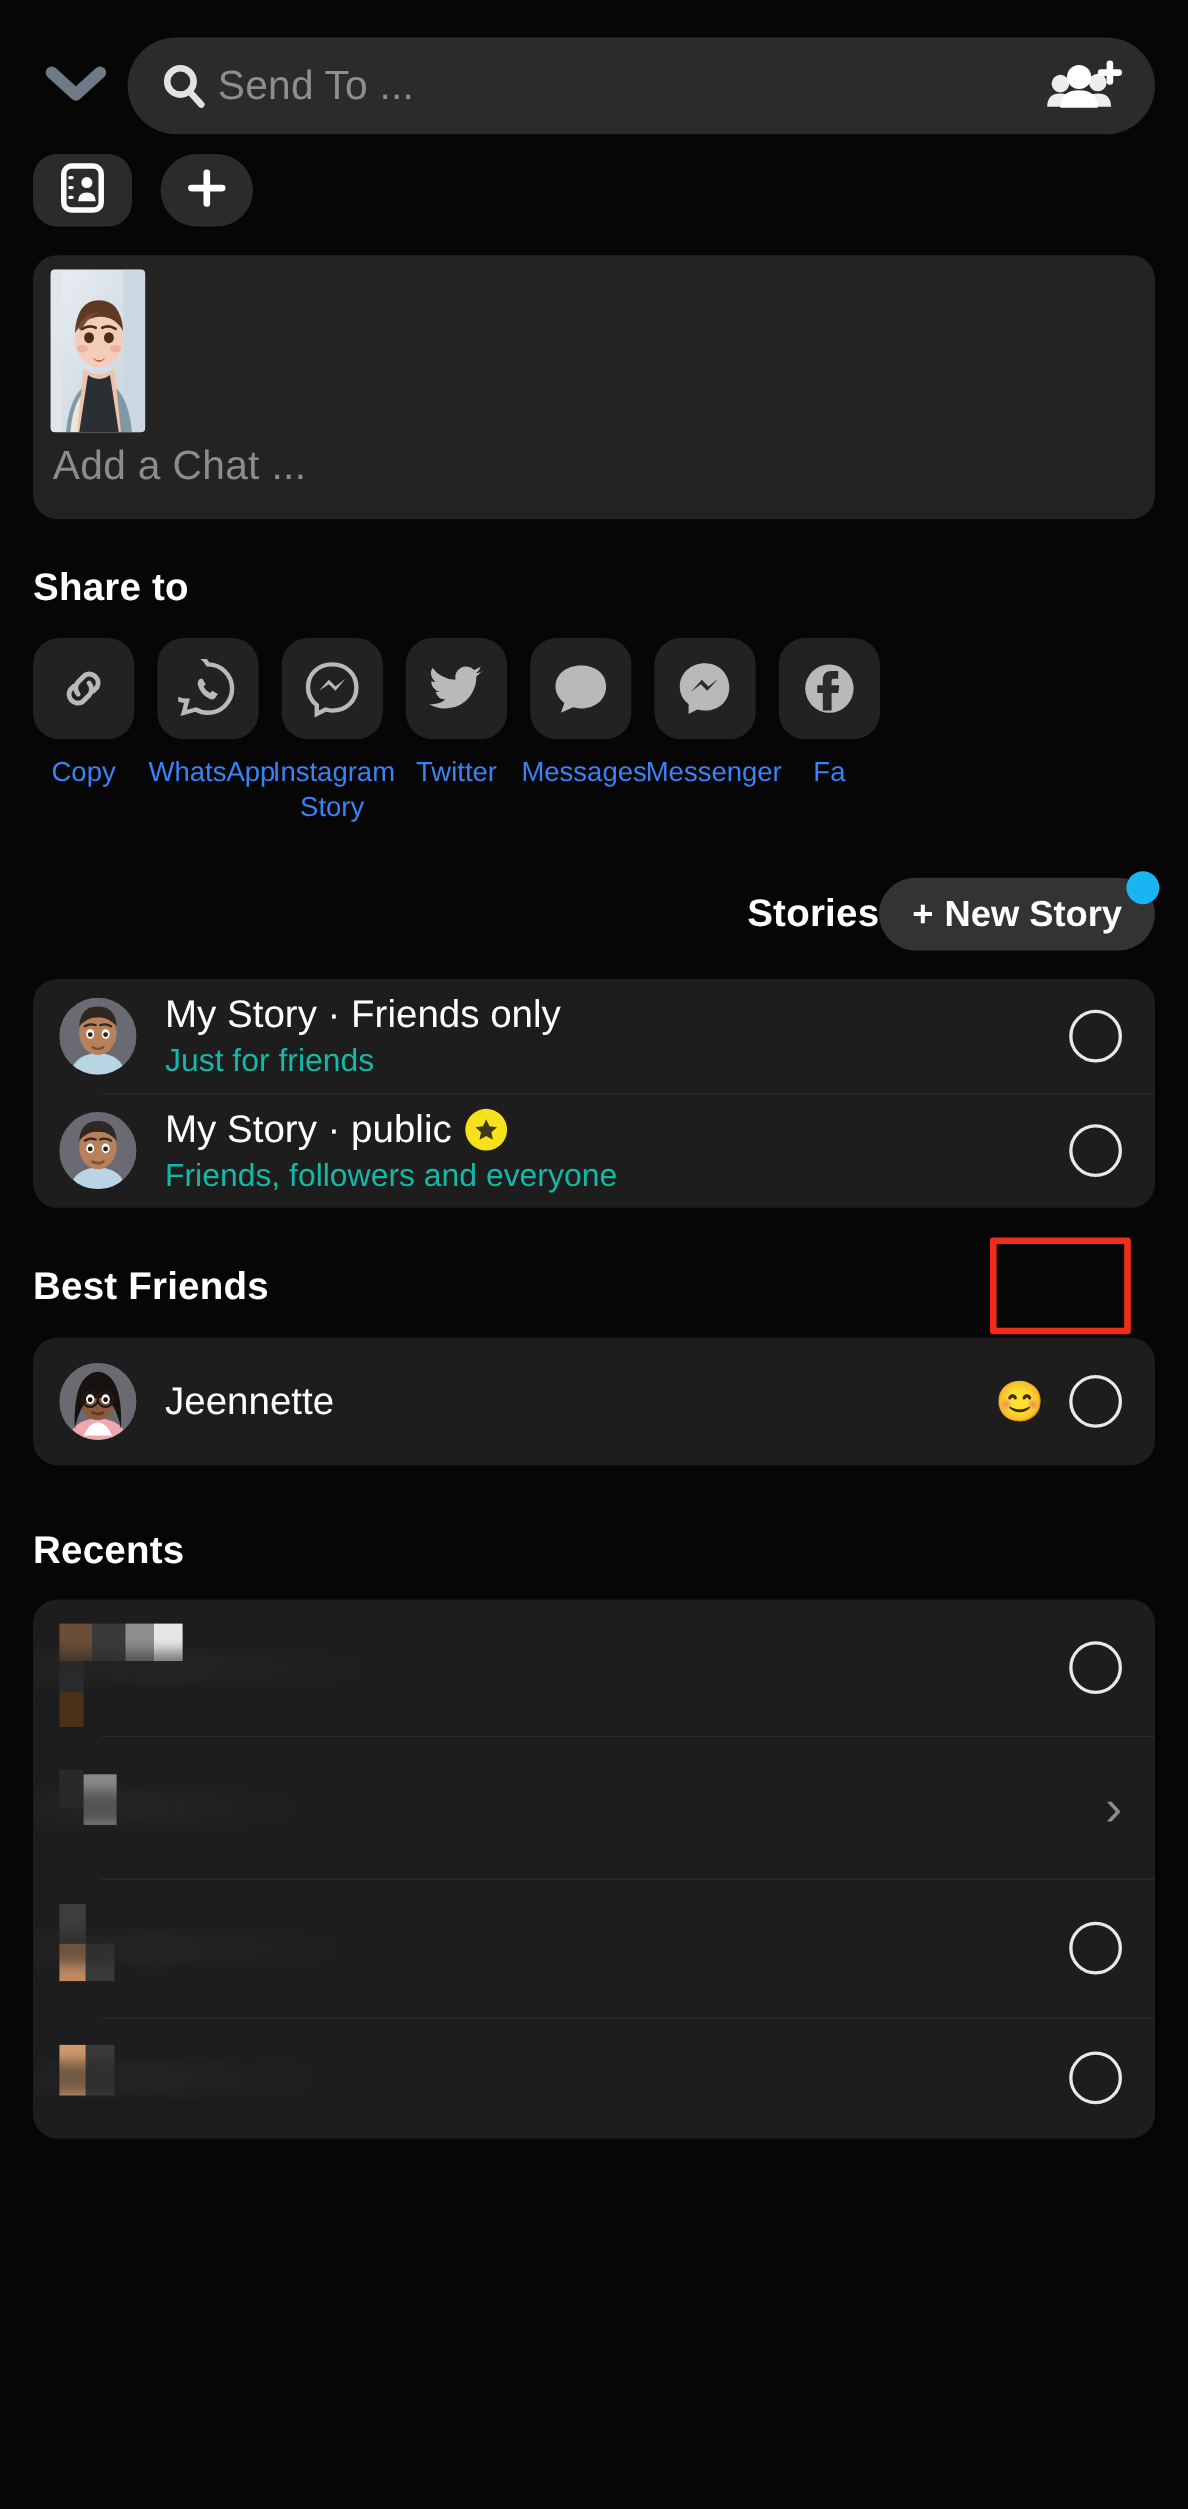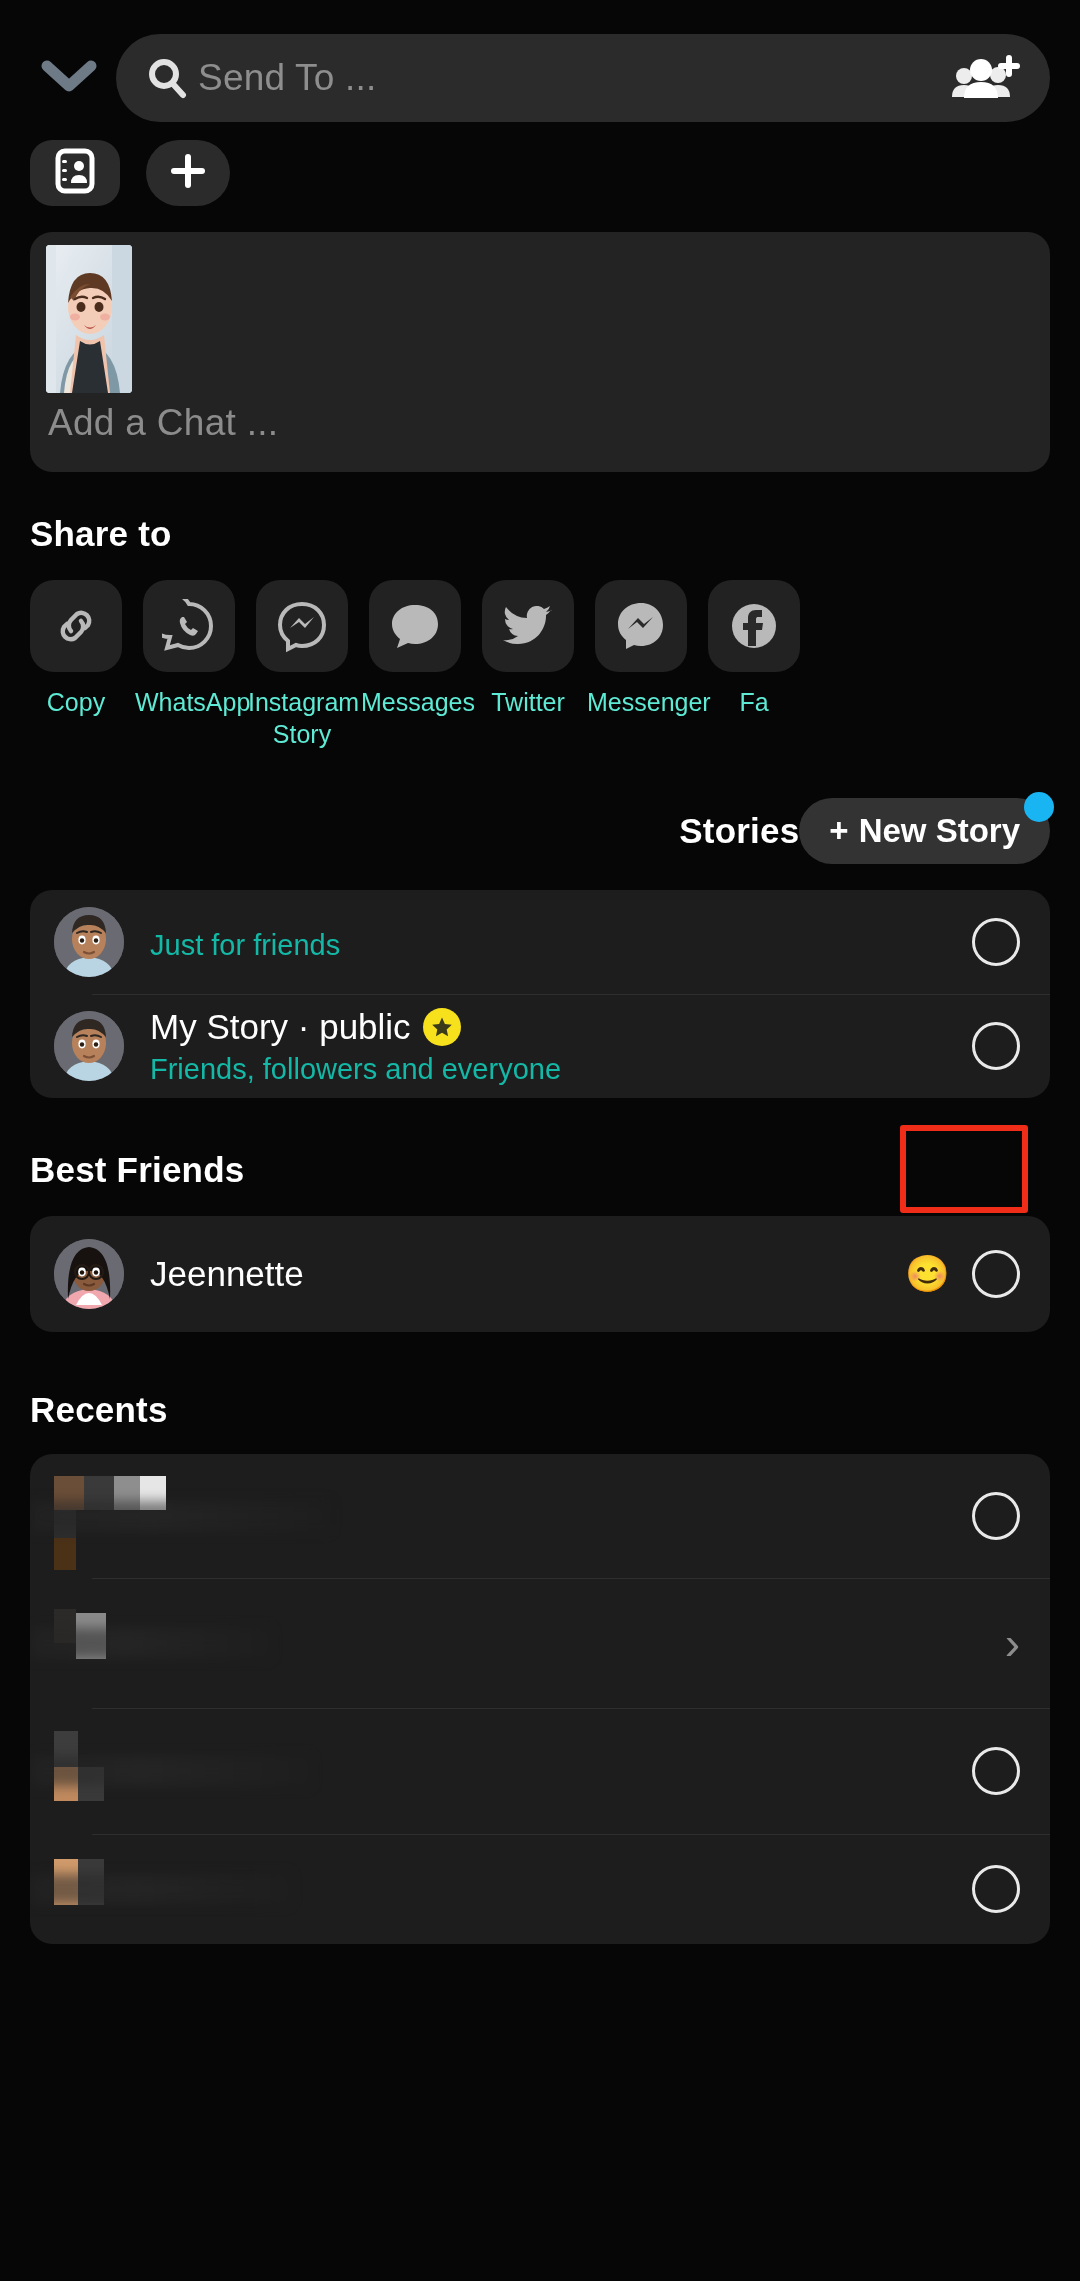--- a/index.html
+++ b/index.html
@@ -60,21 +60,21 @@
   .share-wrap { margin-top: 42px; }
   .share-row {
     display: flex; gap: 21px; padding: 26px 0 0 30px; overflow: hidden;
   }
   .share-item { width: 92px; flex: 0 0 auto; display: flex; flex-direction: column; align-items: center; }
   .share-tile {
     width: 92px; height: 92px; border-radius: 24px; background: #222222;
     display: flex; align-items: center; justify-content: center;
   }
   .share-label {
-    margin-top: 14px; color: #5eead4; font-size: 25px; text-align: center;
+    margin-top: 14px; color: #3b82f6; font-size: 25px; text-align: center;
     line-height: 1.28; width: 108px;
   }
 
   
   .stories-head {
     display: flex; align-items: center; justify-content: flex-end;
     margin-top: 48px; padding-right: 30px; position: relative;
   }
   .new-story-btn {
     position: relative; background: #333333; color: #ffffff;
@@ -249,33 +249,33 @@
           <div class="share-tile">
             <svg width="54" height="54" viewBox="0 0 54 54">
               <path d="M27 5 C14 5 5 14 5 26 c0 7 3 12 8 16 l0 8 l8-4 a24 24 0 0 0 6 1 c13 0 22-9 22-21 S40 5 27 5 z" fill="none" stroke="#b9b9b9" stroke-width="4"></path>
               <path d="M15 29 l9-10 l6 6 l9-7 l-9 11 l-6-6 z" fill="#b9b9b9"></path>
             </svg>
           </div>
           <div class="share-label">Instagram Story</div>
         </div>
         <div class="share-item">
           <div class="share-tile">
+            <svg width="54" height="48" viewBox="0 0 54 48">
+              <path d="M51 8 a19 19 0 0 1-6 2 a10 10 0 0 0 4-6 a20 20 0 0 1-6 3 a10 10 0 0 0-17 9 A28 28 0 0 1 5 5 a10 10 0 0 0 3 13 a10 10 0 0 1-4-1 a10 10 0 0 0 8 10 a10 10 0 0 1-4 0 a10 10 0 0 0 9 7 a20 20 0 0 1-15 4 a28 28 0 0 0 15 4 c18 0 28-15 28-28 v-1 a20 20 0 0 0 5-5 z" fill="#b9b9b9"></path>
+            </svg>
+          </div>
+          <div class="share-label">Twitter</div>
+        </div>
+        <div class="share-item">
+          <div class="share-tile">
             <svg width="54" height="54" viewBox="0 0 54 54">
               <path d="M27 6 C14 6 4 14 4 25 c0 6 3 11 8 15 l-3 9 l11-5 a29 29 0 0 0 7 1 c13 0 23-8 23-20 S40 6 27 6 z" fill="#b9b9b9"></path>
             </svg>
           </div>
           <div class="share-label">Messages</div>
-        </div>
-        <div class="share-item">
-          <div class="share-tile">
-            <svg width="54" height="48" viewBox="0 0 54 48">
-              <path d="M51 8 a19 19 0 0 1-6 2 a10 10 0 0 0 4-6 a20 20 0 0 1-6 3 a10 10 0 0 0-17 9 A28 28 0 0 1 5 5 a10 10 0 0 0 3 13 a10 10 0 0 1-4-1 a10 10 0 0 0 8 10 a10 10 0 0 1-4 0 a10 10 0 0 0 9 7 a20 20 0 0 1-15 4 a28 28 0 0 0 15 4 c18 0 28-15 28-28 v-1 a20 20 0 0 0 5-5 z" fill="#b9b9b9"></path>
-            </svg>
-          </div>
-          <div class="share-label">Twitter</div>
         </div>
         <div class="share-item">
           <div class="share-tile">
             <svg width="54" height="54" viewBox="0 0 54 54">
               <path d="M27 4 C14 4 4 13 4 25 c0 7 3 12 8 16 l0 9 l8-4 a24 24 0 0 0 7 1 c13 0 22-9 22-21 S40 4 27 4 z" fill="#b9b9b9"></path>
               <path d="M14 30 l10-11 l6 6 l9-7 l-10 11 l-6-6 z" fill="#2a2a2a"></path>
             </svg>
           </div>
           <div class="share-label">Messenger</div>
         </div>
@@ -312,20 +312,23 @@
           <ellipse cx="28" cy="33" rx="3.6" ry="4.4" fill="#ffffff"></ellipse>
           <ellipse cx="42" cy="33" rx="3.6" ry="4.4" fill="#ffffff"></ellipse>
           <circle cx="28" cy="33.5" r="2.2" fill="#2a1d14"></circle>
           <circle cx="42" cy="33.5" r="2.2" fill="#2a1d14"></circle>
           <path d="M23 26 q5-3 10-1" stroke="#2e2722" stroke-width="2" fill="none" stroke-linecap="round"></path>
           <path d="M37 25 q5-2 10 1" stroke="#2e2722" stroke-width="2" fill="none" stroke-linecap="round"></path>
           <path d="M30 45 q5 3 10 0" stroke="#7c5036" stroke-width="2.2" fill="none" stroke-linecap="round"></path>
         </svg>
       </div>
       <div class="row-text">
+        <div class="row-title">
+          <span>My Story · Friends only</span>
+        </div>
         <div class="row-sub">Just for friends</div>
       </div>
       <div class="radio"></div>
     </div>
 
     <div class="row">
       <div class="avatar">
         <svg width="70" height="70" viewBox="0 0 70 70">
           <rect width="70" height="70" fill="#6a6a72"></rect>
           <path d="M10 70 q2-18 25-20 q23 2 25 20 z" fill="#b9d4e2"></path>

